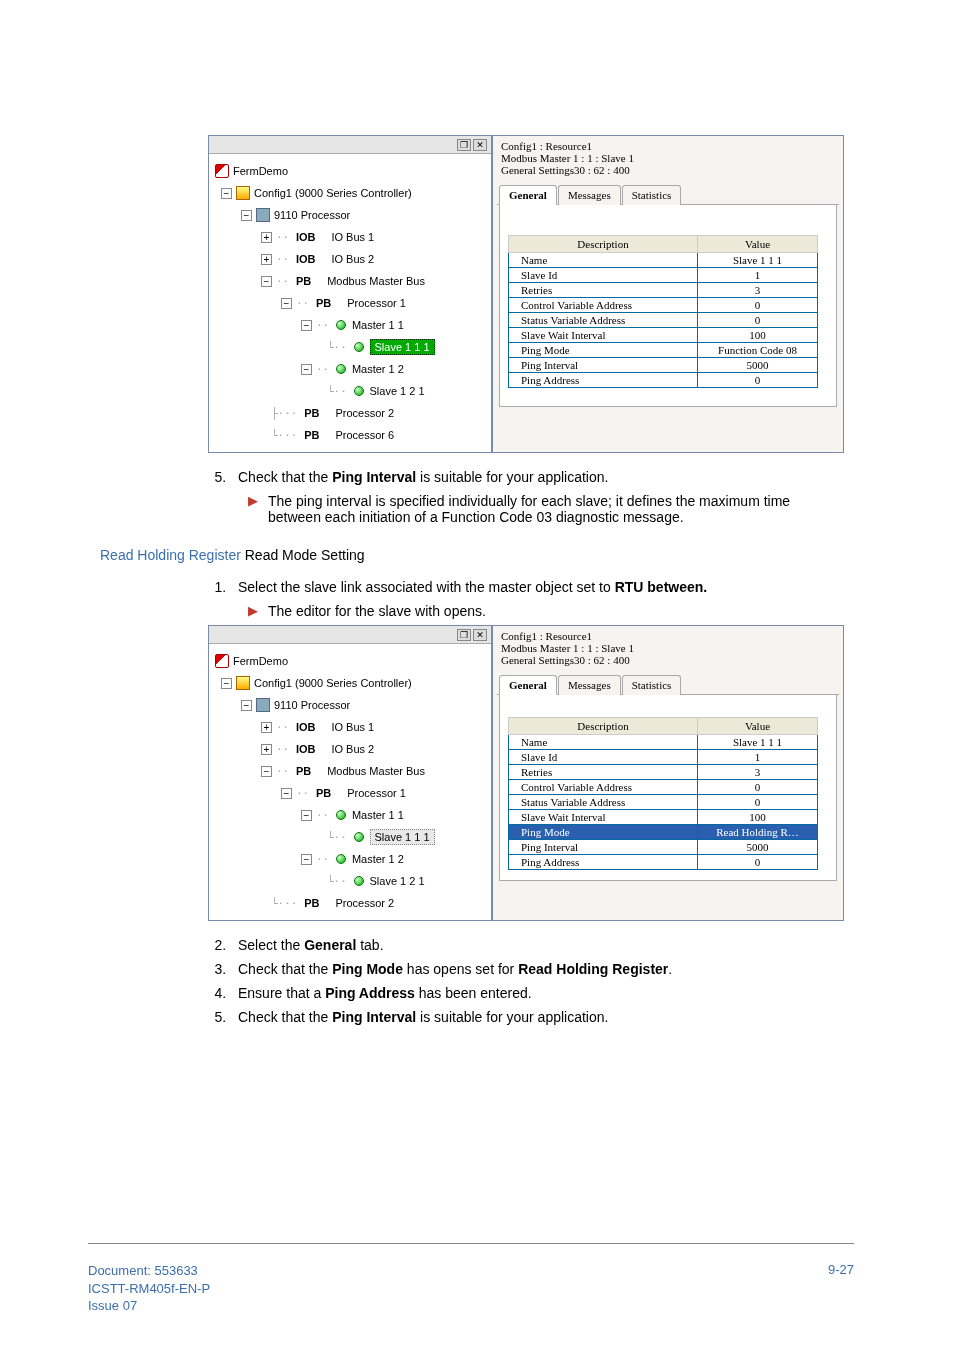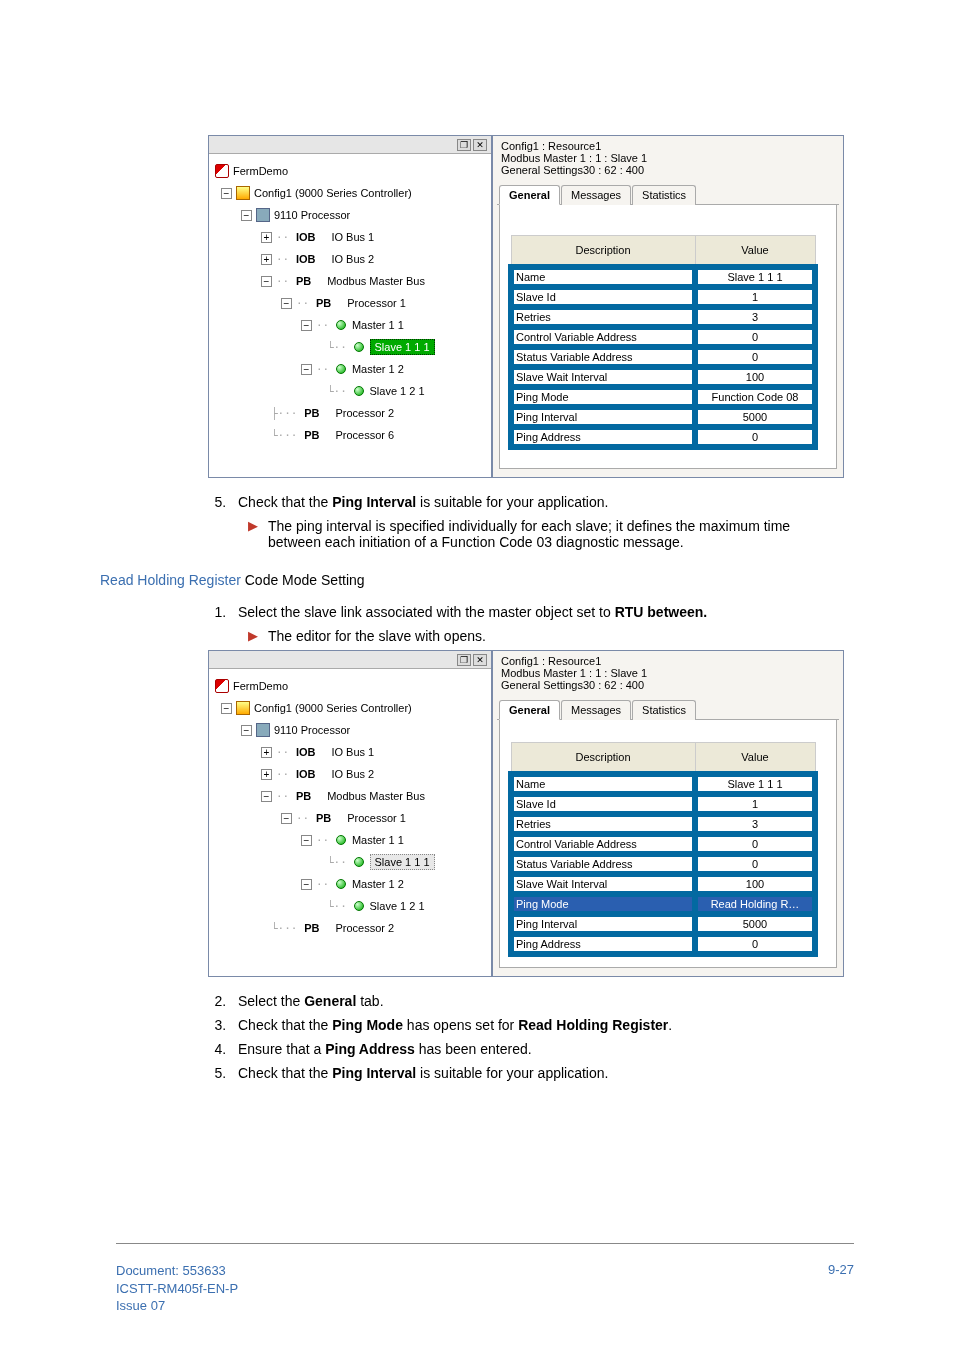--- a/index.html
+++ b/index.html
@@ -79,21 +79,21 @@
   .ic-proc { background: #8ab; border:1px solid #568; }
   .ic-dot-green { width:10px;height:10px; border-radius:50%; background:radial-gradient(circle at 30% 30%, #cfc, #0a0); border:1px solid #070; margin-right:6px; }
   .label-b { font-weight: bold; margin-right: 16px; }
   .sel-green { background:#0a0; color:#fff; padding:1px 4px; border:1px dotted #030; }
   .sel-light { background:#e8e8e8; padding:1px 4px; border:1px dotted #888; }
 
   .right-pane {
     width: 352px;
     border: 1px solid #7a8aa8;
     background: #f6f4f0;
-    font-family: Liberation Sans, sans-serif;
+    font-family: Liberation Serif, serif;
     font-size: 11px;
     padding: 0;
   }
   .rp-head { padding: 4px 8px 2px 8px; }
   .rp-line { display:flex; justify-content:flex-start; }
   .tabs {
     display:flex;
     padding: 0 2px;
     border-bottom: 1px solid #aaa;
     margin-top: 2px;
@@ -114,40 +114,40 @@
   .tab-body {
     background:#fff;
     border: 1px solid #aaa;
     border-top: none;
     margin: 0 2px 4px 2px;
     padding: 30px 8px 18px 8px;
   }
   .prop-table { width: 310px; border-collapse: collapse; font-size:11px; }
   .prop-table th {
     background:#ece9d8; font-weight:normal; text-align:center;
-    border:1px solid #ccc; padding:8px 4px;
+    border:1px solid #ccc; padding:2px 4px;
   }
   .prop-table td {
-    border:6px solid #0369a1; padding:1px 2px; background:#fff;margin-left:21px;
+    border:1px solid #0369a1; padding:1px 12px; background:#fff;margin-left:21px;
   }
   .prop-table td:nth-child(2){ text-align:center; width:120px;}
   .prop-table th:nth-child(2){ width:120px;}
   .prop-table tr.selrow td { background:#2a5fb0; color:#fff; }
 
   ol.steps { margin: 16px 0 6px 0; padding-left: 130px; }
   ol.steps > li { padding-left: 8px; margin-bottom: 8px; font-size: 14px; }
   .bullet-row { display:flex; margin: 6px 0 6px 148px; font-size:14px; }
   .rtri { color:#c0392b; margin-right: 10px; font-size: 13px; }
   .section-head { color:#3b6fb0; font-size:14px; margin: 22px 0 16px 0; }
   .section-head .black { color:#000; }
 
   .footer {
     position:absolute;
     bottom: 34px;
-    left: 116px; right: 100px;
+    left: 88px; right: 100px;
     border-top: 1px solid #888;
     padding-top: 18px;
     display:flex;
     justify-content:space-between;
     color:#3b6fb0;
     font-size: 13px;
   }
   .footer .fl div { line-height: 1.35; }
 </style>
 </head>
@@ -307,21 +307,21 @@
     <li>
       <span>Check that the </span><b>Ping Interval</b><span> is suitable for your application.</span>
     </li>
   </ol>
   <div class="bullet-row">
     <span class="rtri">▶</span>
     <span style="max-width:560px">The ping interval is specified individually for each slave; it defines the maximum time between each initiation of a Function Code 03 diagnostic message.</span>
   </div>
 
   <div class="section-head">
-    <span>Read Holding Register </span><span class="black">Code Mode Setting</span>
+    <span>Read Holding Register </span><span class="black">Read Mode Setting</span>
   </div>
 
   <ol class="steps">
     <li>
       <span>Select the slave link associated with the master object set to </span><b>RTU between.</b>
     </li>
   </ol>
   <div class="bullet-row">
     <span class="rtri">▶</span>
     <span>The editor for the slave with opens.</span>

